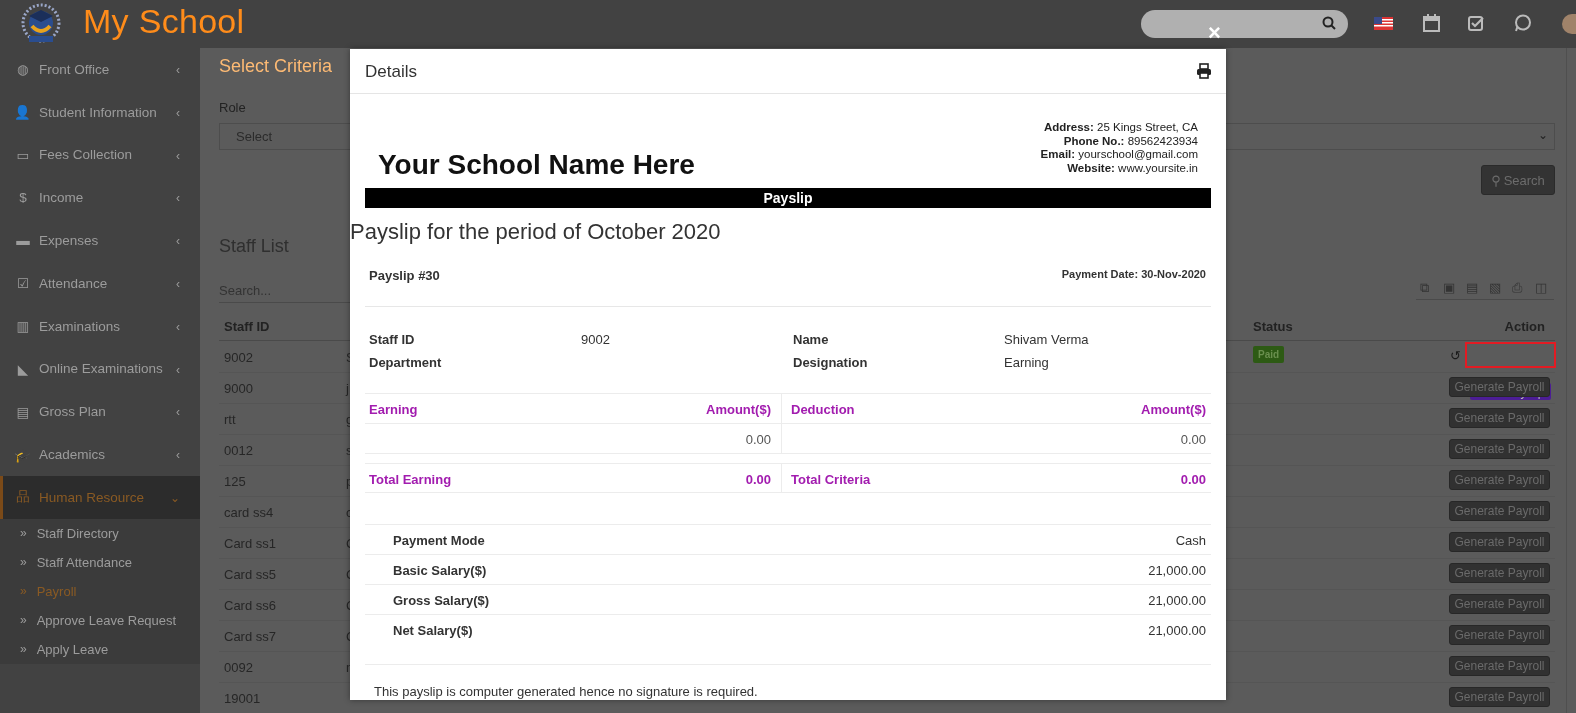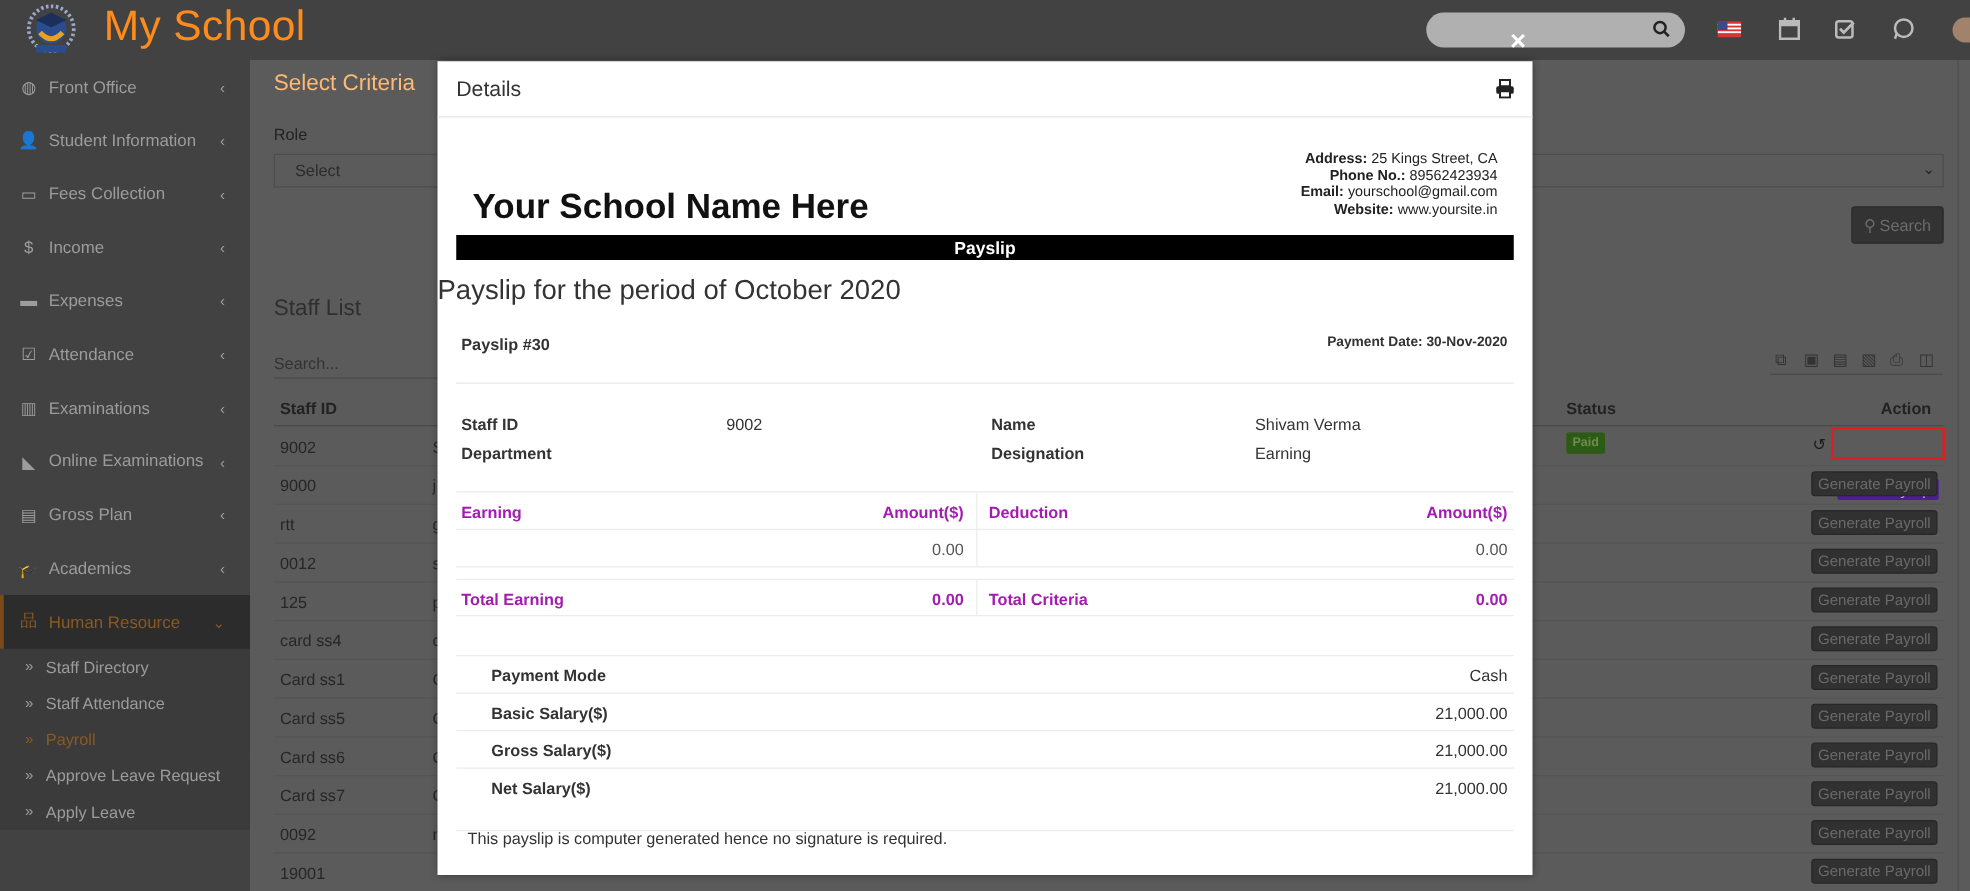--- a/index.html
+++ b/index.html
@@ -65,21 +65,21 @@
 .hr1{position:absolute;left:15px;top:257px;width:846px;border-top:1px solid #e7e7e7;}
 .info{position:absolute;font-size:13px;color:#333;}
 .info.b{font-weight:bold;}
 .earn{position:absolute;left:15px;top:344px;width:846px;}
 .earn .row{position:relative;height:30px;border-top:1px solid #ececec;}
 .earn .row span{position:absolute;top:8px;font-size:13px;color:#a21caf;}
 .earn .vl{position:absolute;left:416px;top:0;height:100%;border-left:1px solid #ececec;}
 .sum{position:absolute;left:15px;top:475px;width:846px;}
 .sum .row{position:relative;height:30px;border-top:1px solid #ececec;}
 .sum .row span{position:absolute;top:8px;font-size:13px;color:#333;margin-left:24px;}
-.note{position:absolute;left:24px;top:614px;font-size:13px;color:#333;}
+.note{position:absolute;left:24px;top:635px;font-size:13px;color:#333;}
 .hr2{position:absolute;left:15px;top:615px;width:846px;border-top:1px solid #ececec;}
 </style>
 </head>
 <body>
 
 <div class="topbar">
   <svg class="logo" viewBox="0 0 50 44">
     <circle cx="25" cy="21" r="18" fill="none" stroke="#9aa7c8" stroke-width="3" stroke-dasharray="2 2"></circle>
     <circle cx="25" cy="21" r="12" fill="#2a4d8f"></circle>
     <path d="M13 14 L25 8 L37 14 L25 20 Z" fill="#1b2f5a"></path>

